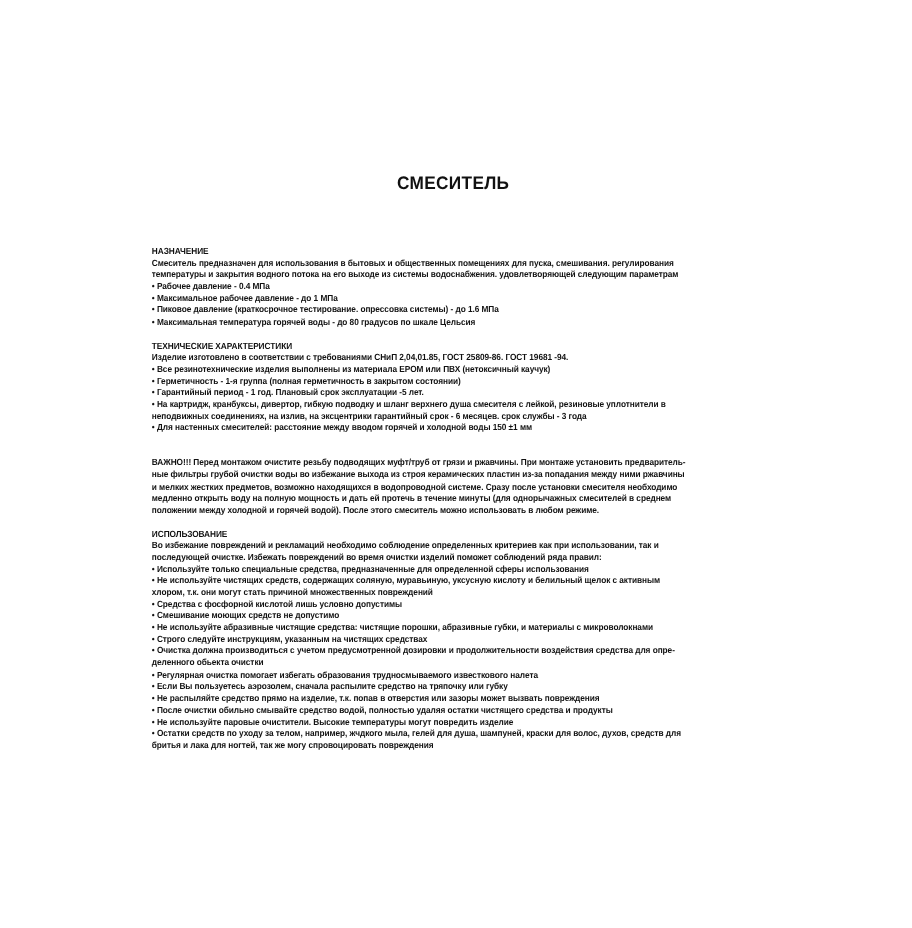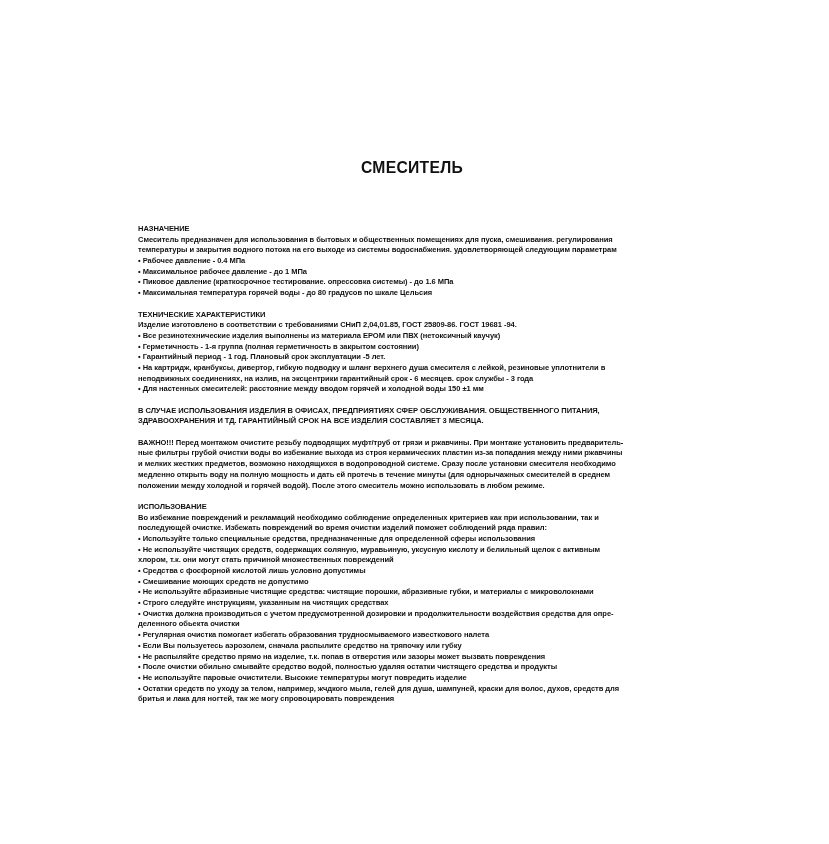--- a/index.html
+++ b/index.html
@@ -40,24 +40,20 @@
       <div class="line">Изделие изготовлено в соответствии с требованиями СНиП 2,04,01.85, ГОСТ 25809-86. ГОСТ 19681 -94.</div>
       <div class="line">•  Все резинотехнические изделия выполнены из материала EPOM или ПВХ (нетоксичный каучук)</div>
       <div class="line">•  Герметичность - 1-я группа (полная герметичность в закрытом состоянии)</div>
       <div class="line">•  Гарантийный период - 1 год. Плановый срок эксплуатации -5 лет.</div>
       <div class="line">•  На картридж, кранбуксы, дивертор, гибкую подводку и шланг верхнего душа смесителя с лейкой, резиновые уплотнители в</div>
       <div class="line">неподвижных соединениях, на излив, на эксцентрики гарантийный срок - 6 месяцев. срок службы - 3 года</div>
       <div class="line">•  Для настенных смесителей: расстояние между вводом горячей и холодной воды 150 ±1 мм</div>
     </div>
     <div class="gap"></div>
 
-    <div>
-      <div class="line">В СЛУЧАЕ ИСПОЛЬЗОВАНИЯ ИЗДЕЛИЯ В ОФИСАХ, ПРЕДПРИЯТИЯХ СФЕР ОБСЛУЖИВАНИЯ. ОБЩЕСТВЕННОГО ПИТАНИЯ,</div>
-      <div class="line">ЗДРАВООХРАНЕНИЯ И ТД. ГАРАНТИЙНЫЙ СРОК НА ВСЕ ИЗДЕЛИЯ СОСТАВЛЯЕТ 3 МЕСЯЦА.</div>
-    </div>
     <div class="gap"></div>
 
     <div>
       <div class="line">ВАЖНО!!! Перед монтажом очистите резьбу подводящих муфт/труб от грязи и ржавчины. При монтаже установить предваритель-</div>
       <div class="line">ные фильтры грубой очистки воды во избежание выхода из строя керамических пластин из-за попадания между ними ржавчины</div>
       <div class="line">и мелких жестких предметов, возможно находящихся в водопроводной системе. Сразу после установки смесителя необходимо</div>
       <div class="line">медленно открыть воду на полную мощность и дать ей протечь в течение минуты (для однорычажных смесителей в среднем</div>
       <div class="line">положении между холодной и горячей водой). После этого смеситель можно использовать в любом режиме.</div>
     </div>
     <div class="gap"></div>

